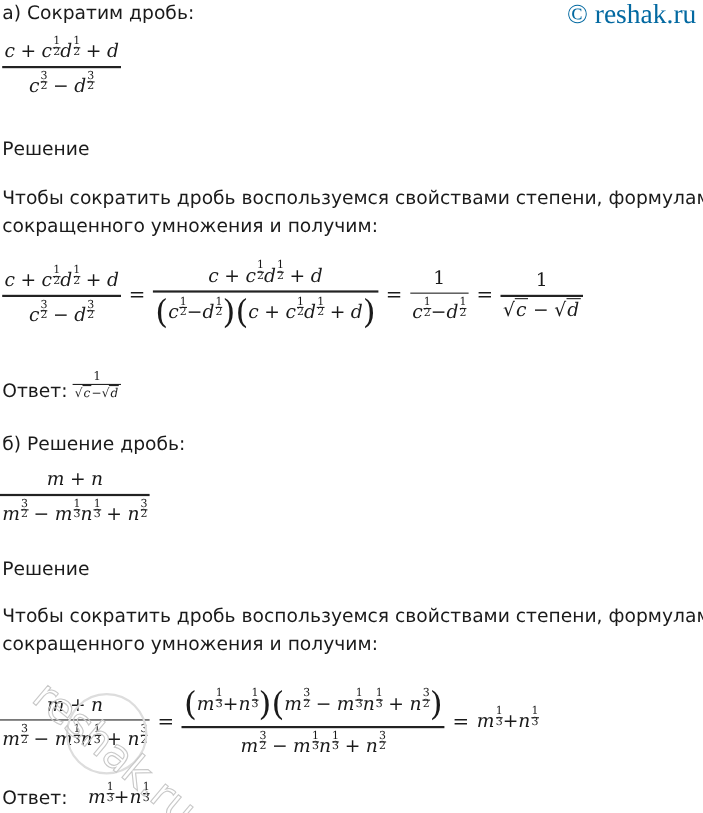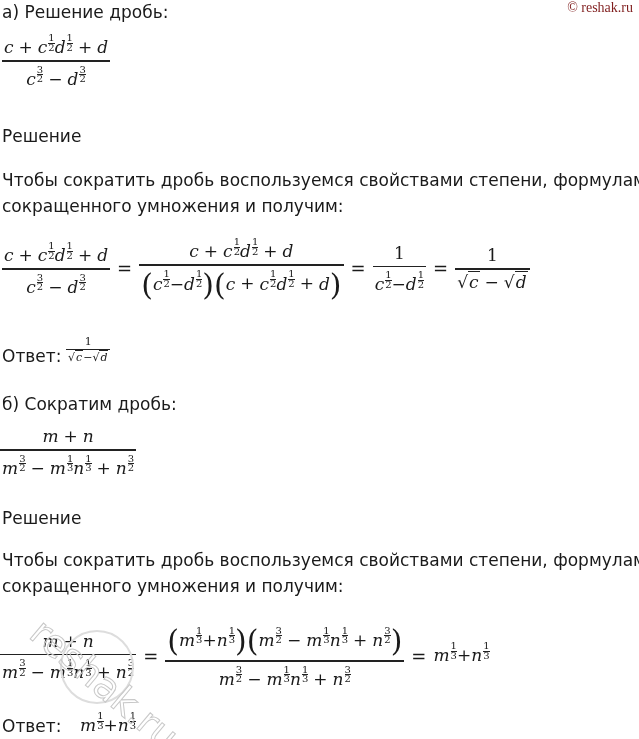--- a/index.html
+++ b/index.html
@@ -1,19 +1,19 @@
 <!DOCTYPE html>
 <html><head>
 <meta charset="utf-8">
 <style>
   html, body { margin:0; padding:0; background:#ffffff; }
   body { width:639px; height:739px; position:relative; overflow:hidden;
          font-family:"Liberation Sans", sans-serif; color:#1a1a1a; }
   .txt { position:absolute; left:2px; font-family:"DejaVu Sans", sans-serif; font-size:17px; white-space:nowrap; }
-  .wm-top { position:absolute; right:6px; top:0px; font-family:"Liberation Serif", serif; font-size:14px; color:#7f1d1d; }
+  .wm-top { position:absolute; right:6px; top:0px; font-family:"Liberation Serif", serif; font-size:25px; color:#0369a1; }
   .m { position:absolute; font-family:"DejaVu Serif", serif; font-style:italic; font-size:17px; white-space:nowrap; }
   .frac { display:inline-flex; flex-direction:column; align-items:center; vertical-align:middle; }
   .num, .den { padding:0 2px; line-height:1; white-space:nowrap; }
   .num { padding-bottom:4px; }
   .den { padding-top:4px; }
   .bar { align-self:stretch; height:1.5px; background:#222; }
   .sup { display:inline-flex; flex-direction:column; font-size:10px; font-style:normal; vertical-align:12px; line-height:0.85; margin-left:1px; }
   .sup .sbar { height:1px; background:#222; }
   .op { font-style:normal; margin:0 5px; }
   .eq { font-style:normal; margin:0 7px; font-size:18px; vertical-align:middle; }
@@ -23,21 +23,21 @@
   .small { font-size:11px; }
   .watermark { position:absolute; left:20px; top:590px; width:150px; height:120px; color:#d6d6d6; font-family:"DejaVu Sans", sans-serif; }
   .wm-text { position:absolute; left:30px; top:20px; font-size:38px; transform:rotate(40deg); transform-origin:left top; -webkit-text-stroke:1px #c8c8c8; color:transparent; }
   .wm-circle { position:absolute; left:40px; top:40px; width:70px; height:70px; border:2px solid #ddd; border-radius:50%; }
 </style>
 </head>
 <body>
 
 <div class="wm-top">© reshak.ru</div>
 
-<div class="txt" style="top:2px;">а) Решение дробь:</div>
+<div class="txt" style="top:2px;">а) Сократим дробь:</div>
 
 <div class="m" style="left:2px; top:34px;">
   <span class="frac">
     <span class="num">c<span class="op">+</span>c<span class="sup">
           <span>1</span>
           <span class="sbar"></span>
           <span>2</span>
         </span>d<span class="sup">
           <span>1</span>
           <span class="sbar"></span>
@@ -130,21 +130,21 @@
 
 <div class="txt" style="top:346px;">Ответ:</div>
 <div class="m small" style="left:66px; top:336px;">
   <span class="frac">
     <span class="num" style="font-style:normal; padding-bottom:2px;">1</span>
     <span class="bar" style="height:1px"></span>
     <span class="den" style="padding-top:2px;"><span class="sqrt">√</span><span class="sqrt-arg">c</span><span style="font-style:normal">−</span><span class="sqrt">√</span><span class="sqrt-arg">d</span></span>
   </span>
 </div>
 
-<div class="txt" style="top:394px;">б) Сократим дробь:</div>
+<div class="txt" style="top:394px;">б) Решение дробь:</div>
 
 <div class="m" style="left:0px; top:428px;">
   <span class="frac">
     <span class="num">m<span class="op">+</span>n</span>
     <span class="bar"></span>
     <span class="den">m<span class="sup">
           <span>3</span>
           <span class="sbar"></span>
           <span>2</span>
         </span><span class="op">−</span>m<span class="sup">

